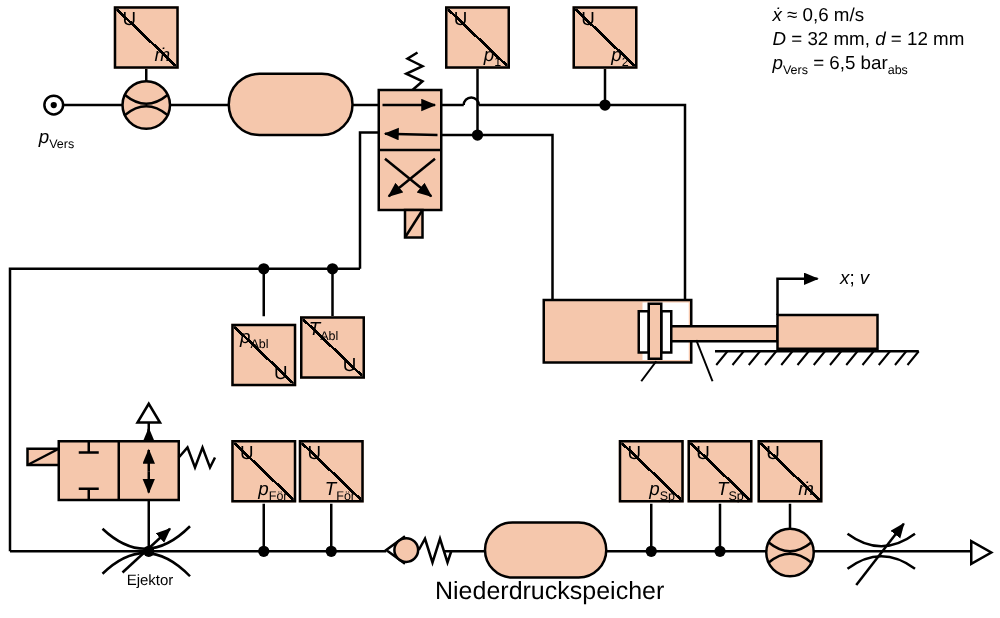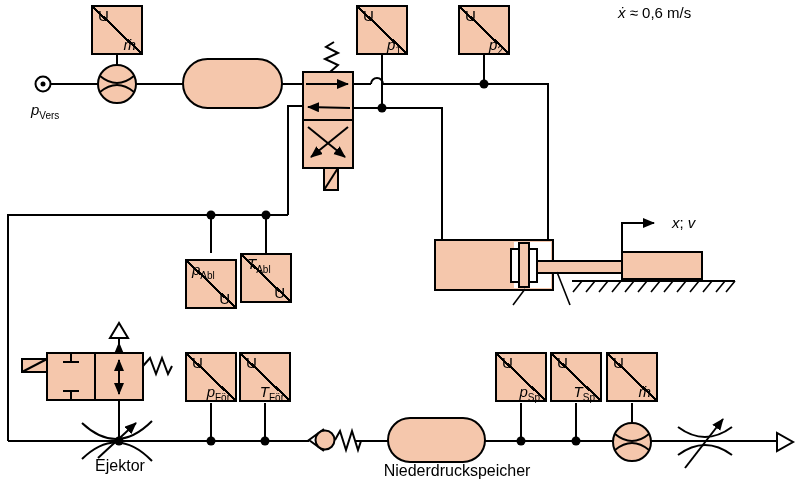--- a/index.html
+++ b/index.html
@@ -197,25 +197,27 @@
     <span class="tl"><span>U</span></span>
     <span class="br"><span class="it">T</span><sub>Sp</sub></span>
   </div>
   <div class="sensor" style="left:606px;top:352px">
     <span class="tl"><span>U</span></span>
     <span class="br"><span class="it">ṁ</span></span>
   </div>
 
   <div id="info">
     <div><span class="it">ẋ</span><span> ≈ 0,6 m/s</span></div>
+    <div><span class="it">D</span><span> = 32 mm, </span><span class="it">d</span><span> = 12 mm</span></div>
+    <div><span class="it">p</span><sub>Vers</sub><span> = 6,5 bar</span><sub>abs</sub></div>
   </div>
 
   <div class="lbl" style="left:31px;top:101px"><span class="it">p</span><sub>Vers</sub></div>
 
-  <div class="lbl center" style="left:78px;top:457px;width:84px;font-size:16px">Ejektor</div>
-
-  <div class="lbl center" style="left:376px;top:462px;width:162px;font-size:16px">Niederdruckspeicher</div>
+  <div class="lbl center" style="left:78px;top:457px;width:84px;font-size:12px">Ejektor</div>
+
+  <div class="lbl center" style="left:348px;top:462px;width:162px;font-size:20px">Niederdruckspeicher</div>
 
 
 
   <div class="lbl" style="left:672px;top:214px"><span class="it">x</span><span>; </span><span class="it">v</span></div>
 
 </div>
 
 </body></html>

